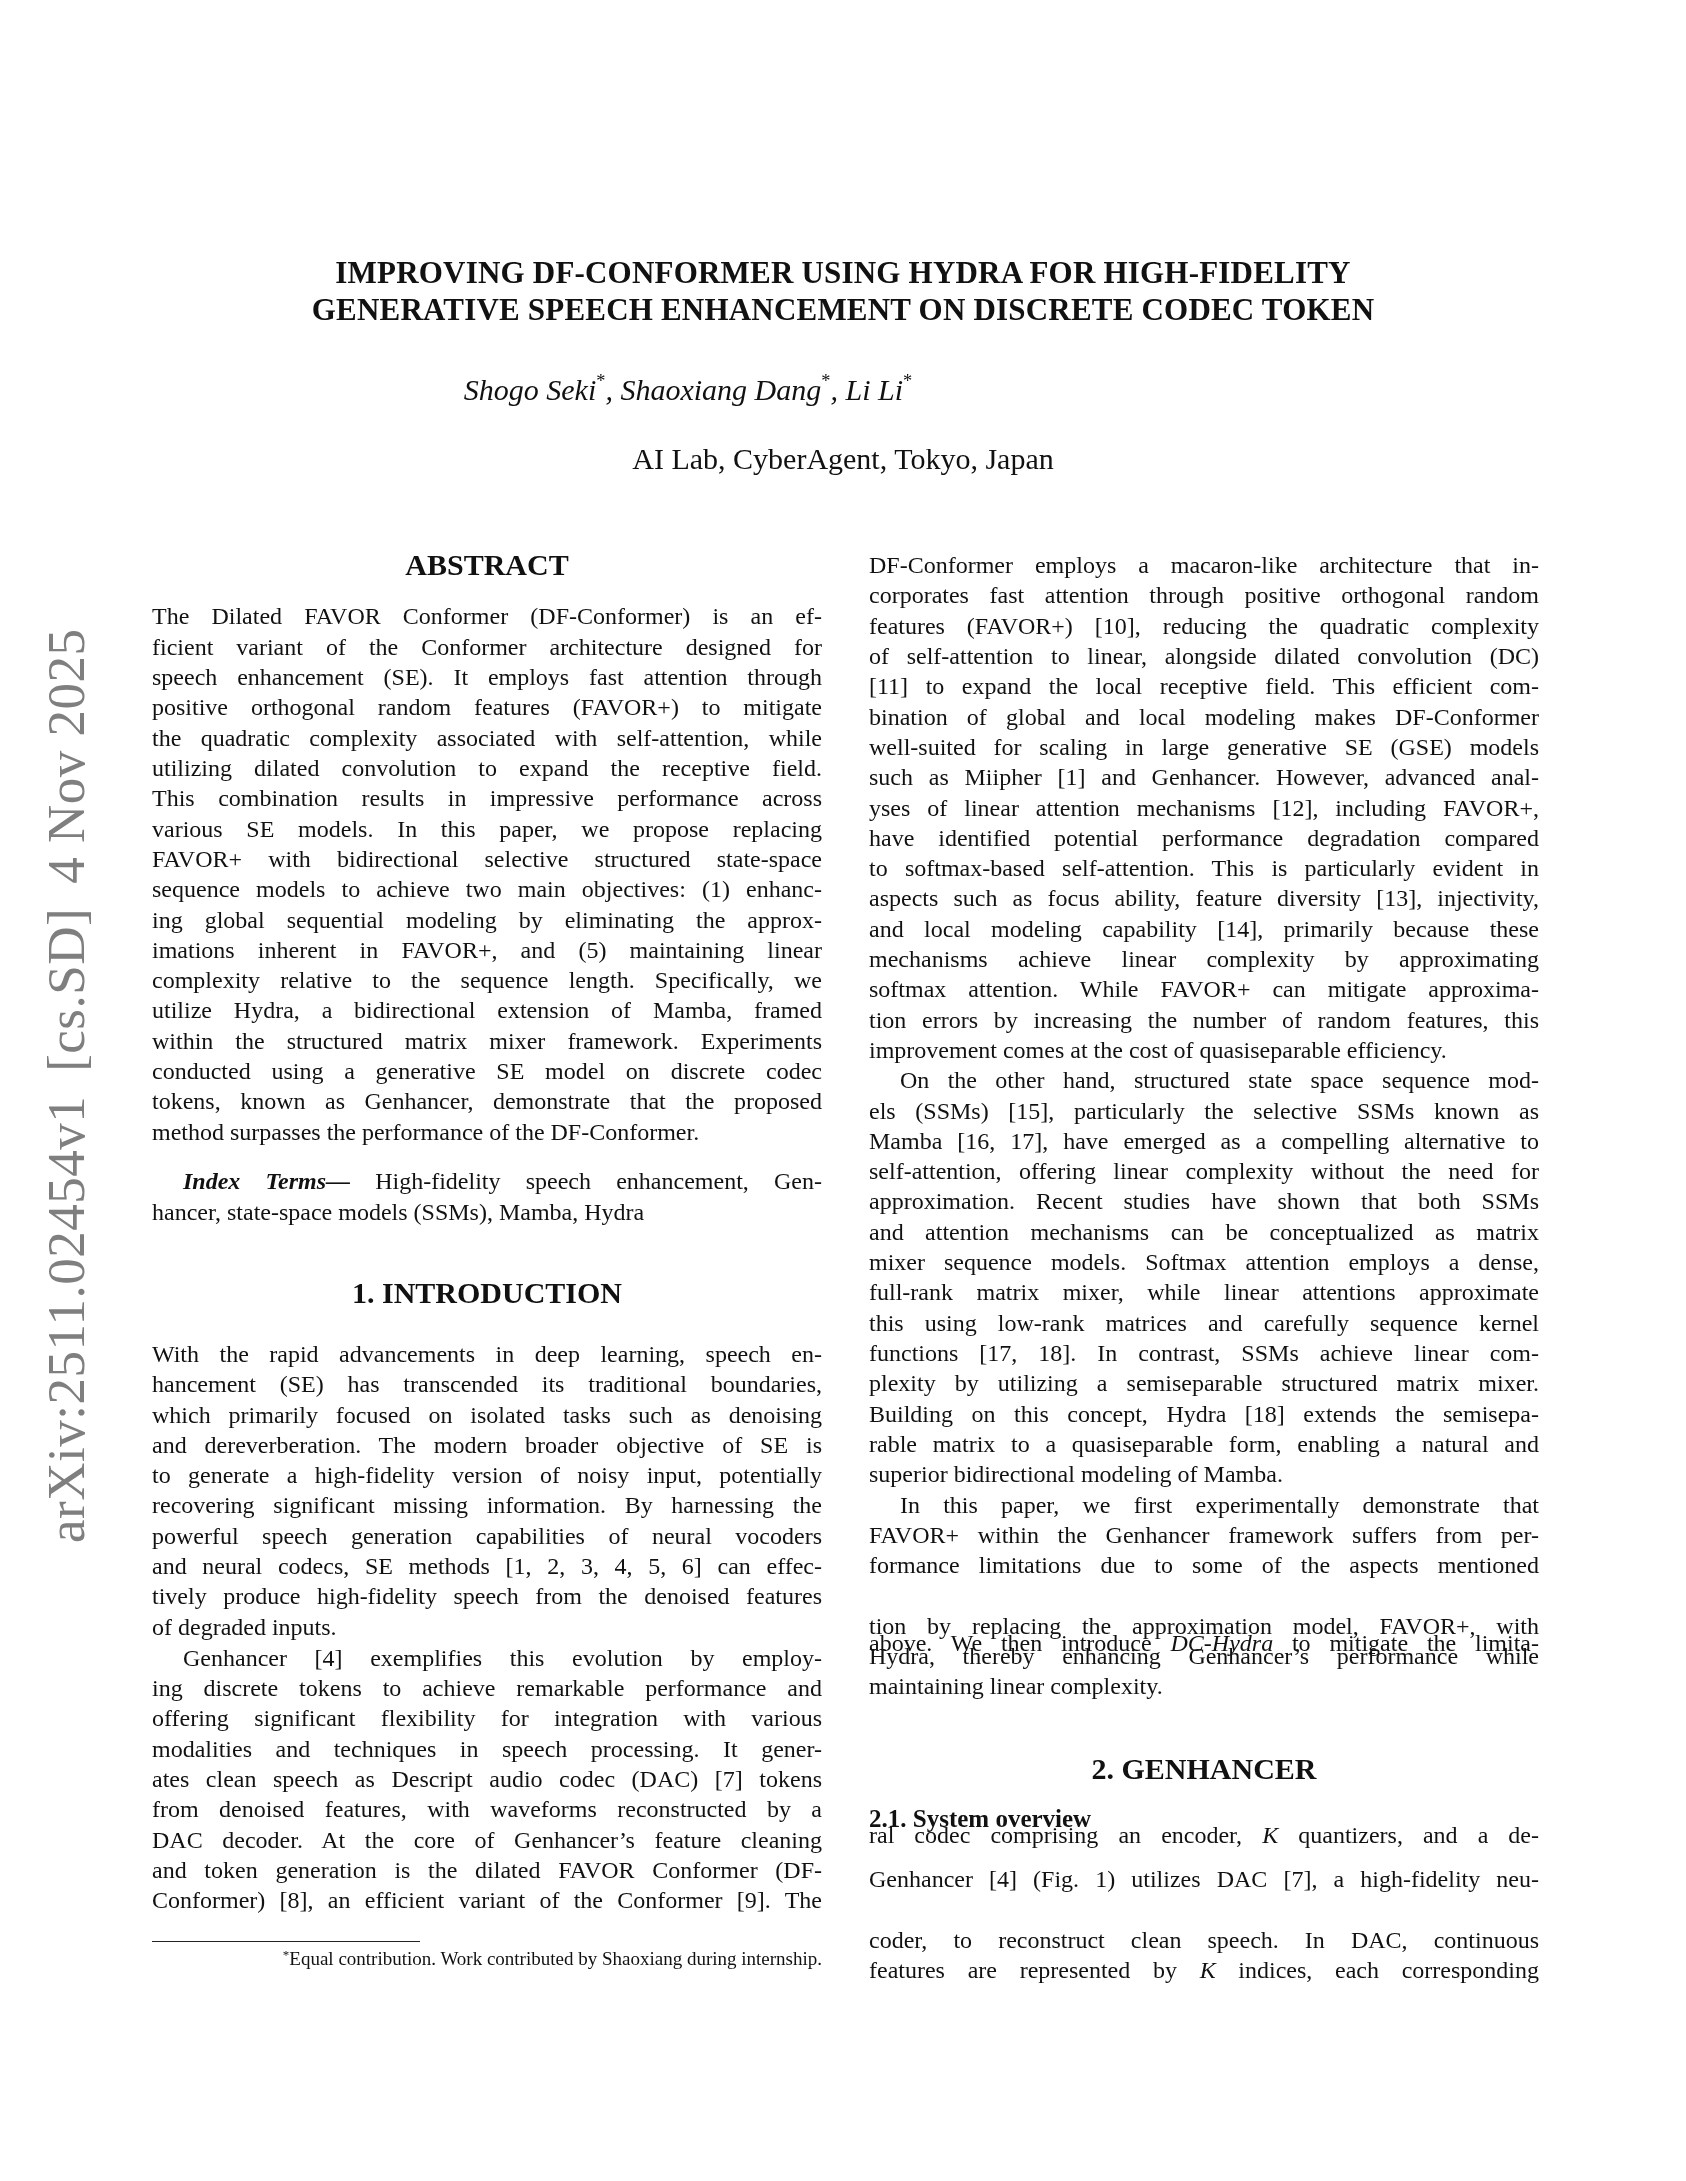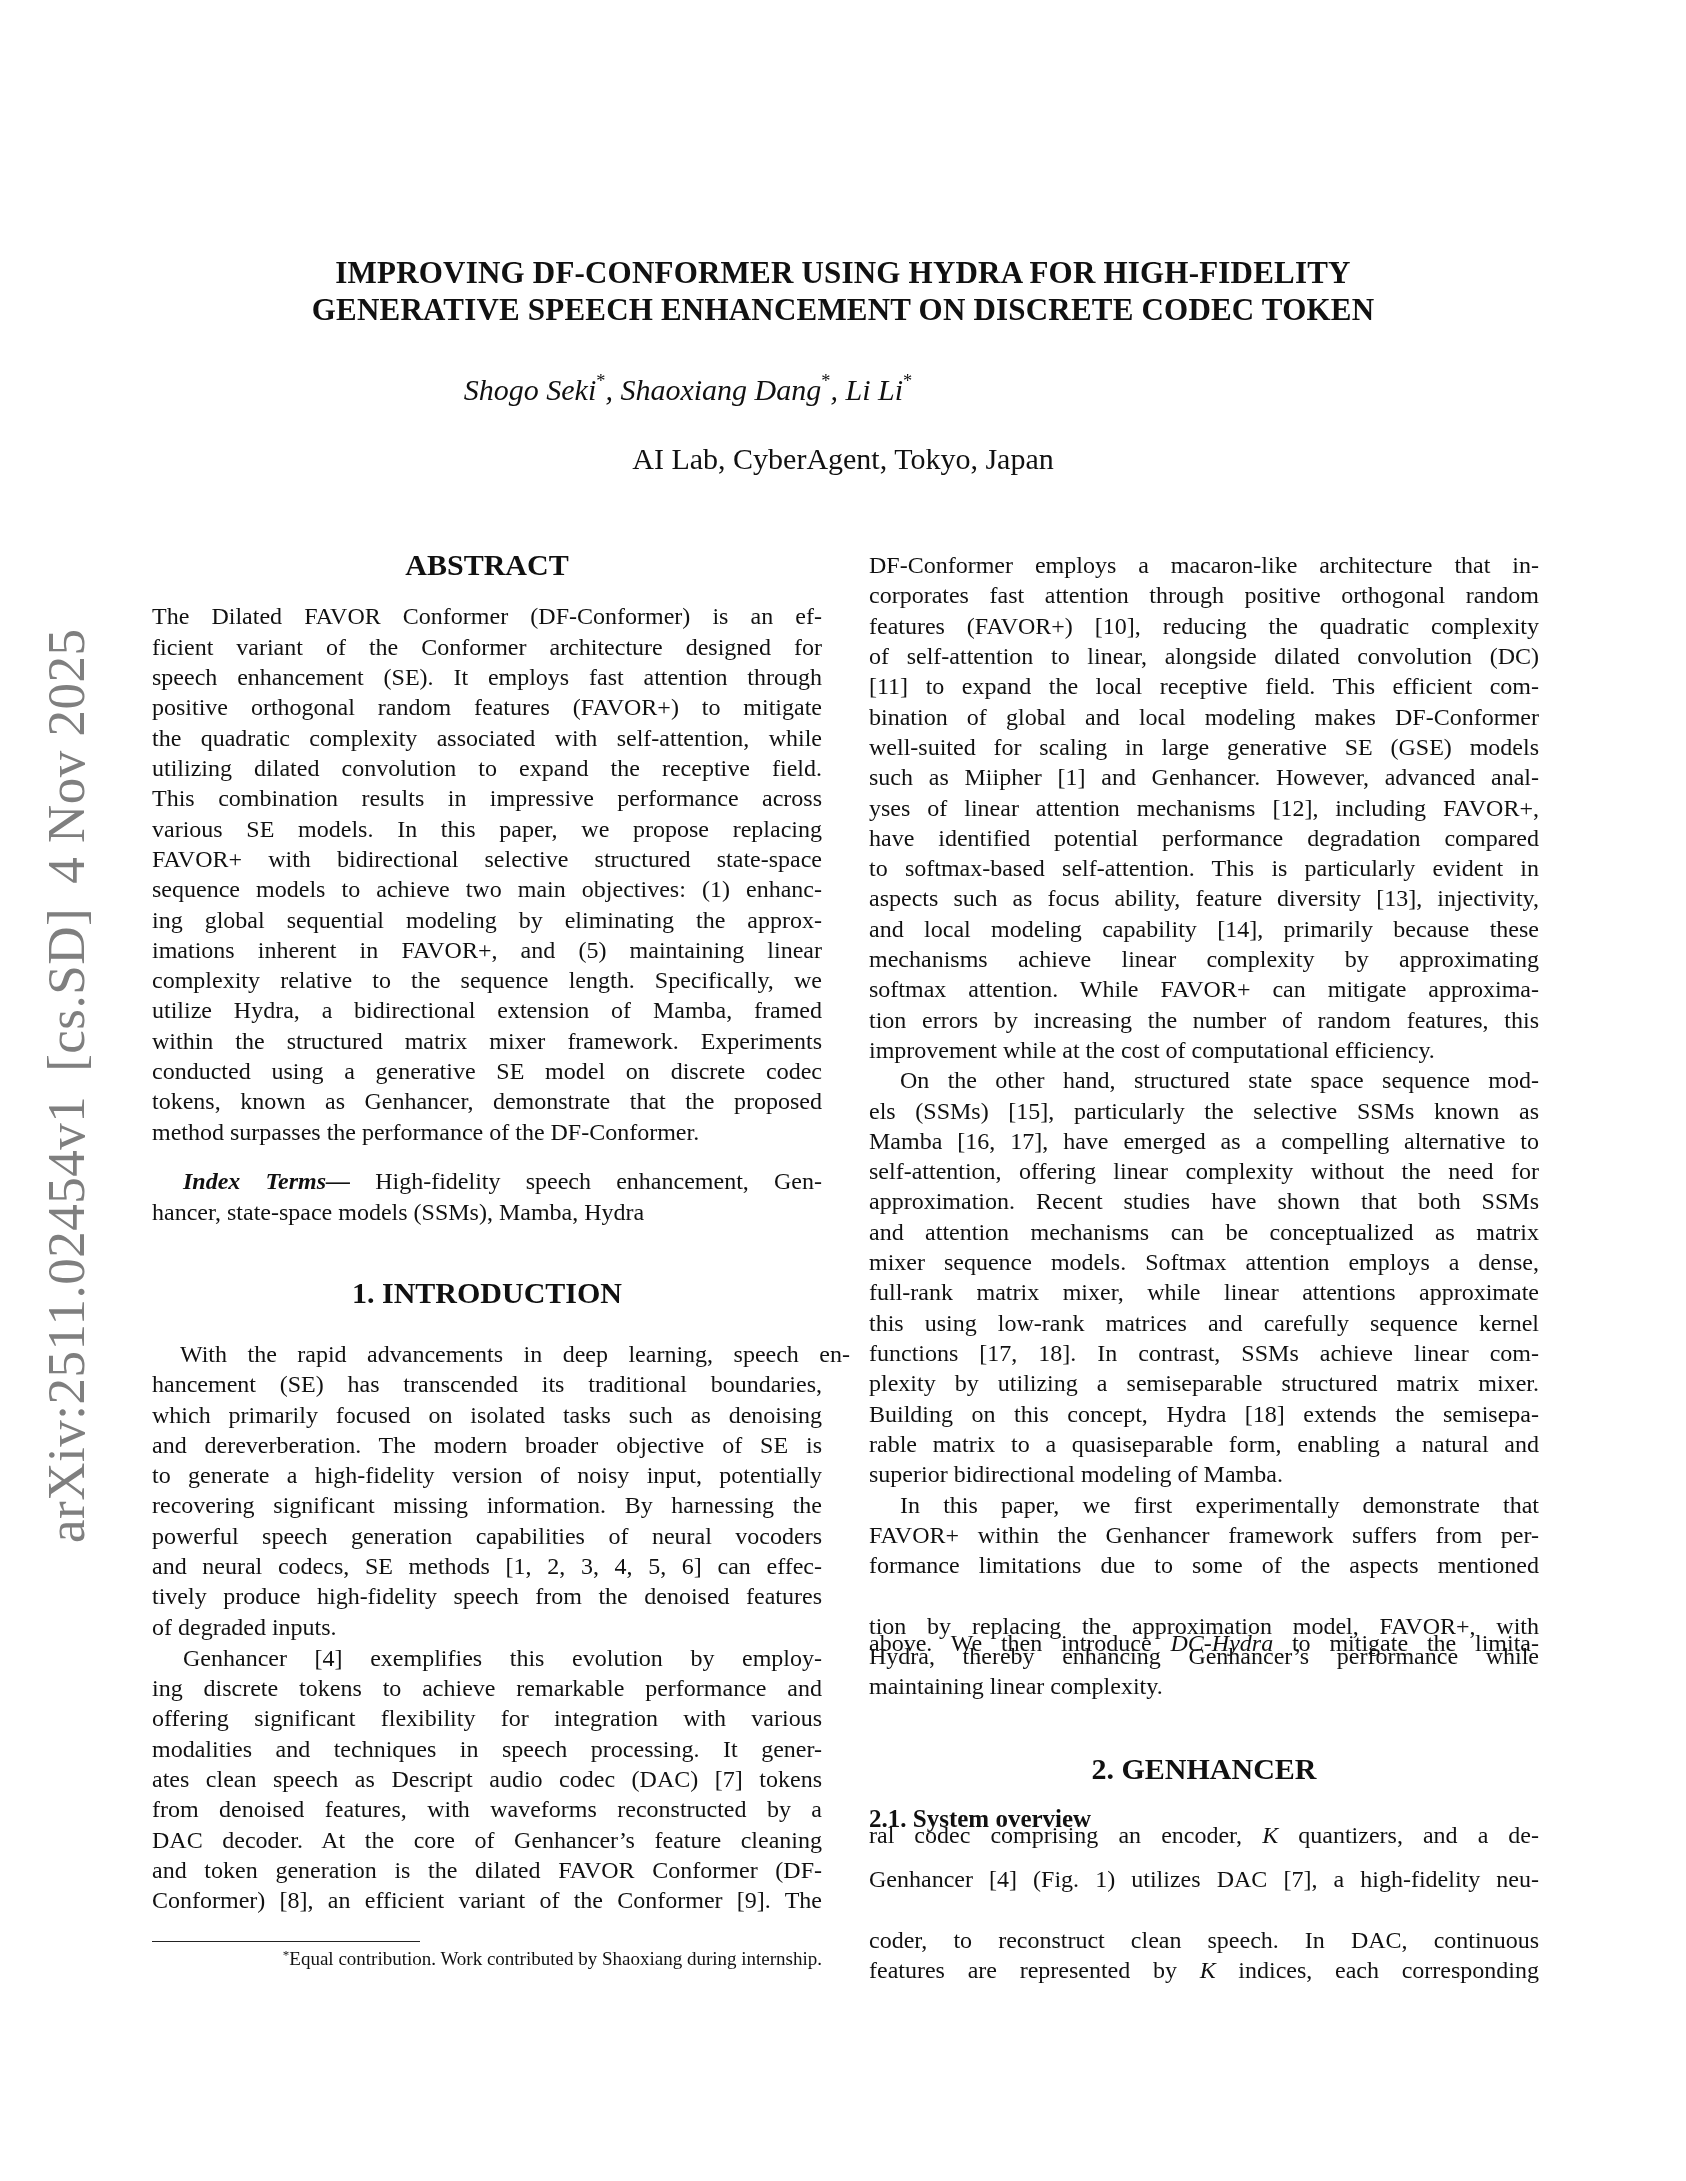--- a/index.html
+++ b/index.html
@@ -84,21 +84,21 @@
     </div>
 
     <div>
       <div class="line indent" style="top:1166px;"><em class="term">Index Terms—</em> <span>High-fidelity speech enhancement, Gen-</span></div>
       <div class="line last" style="top:1197px;">hancer, state-space models (SSMs), Mamba, Hydra</div>
     </div>
 
     <div class="heading" style="top:1278px;">1.  INTRODUCTION</div>
 
     <div>
-      <div class="line" style="top:1339px;margin-left:28px;">With the rapid advancements in deep learning, speech en-</div>
+      <div class="line" style="top:1339px;">With the rapid advancements in deep learning, speech en-</div>
       <div class="line" style="top:1369px;">hancement (SE) has transcended its traditional boundaries,</div>
       <div class="line" style="top:1400px;">which primarily focused on isolated tasks such as denoising</div>
       <div class="line" style="top:1430px;">and dereverberation.  The modern broader objective of SE is</div>
       <div class="line" style="top:1460px;">to generate a high-fidelity version of noisy input, potentially</div>
       <div class="line" style="top:1490px;">recovering significant missing information. By harnessing the</div>
       <div class="line" style="top:1521px;">powerful speech generation capabilities of neural vocoders</div>
       <div class="line" style="top:1551px;">and neural codecs, SE methods [1, 2, 3, 4, 5, 6] can effec-</div>
       <div class="line" style="top:1581px;">tively produce high-fidelity speech from the denoised features</div>
       <div class="line last" style="top:1612px;">of degraded inputs.</div>
     </div>
@@ -130,21 +130,21 @@
       <div class="line" style="top:732px;">well-suited for scaling in large generative SE (GSE) models</div>
       <div class="line" style="top:762px;">such as Miipher [1] and Genhancer. However, advanced anal-</div>
       <div class="line" style="top:793px;">yses of linear attention mechanisms [12], including FAVOR+,</div>
       <div class="line" style="top:823px;">have identified potential performance degradation compared</div>
       <div class="line" style="top:853px;">to softmax-based self-attention. This is particularly evident in</div>
       <div class="line" style="top:883px;">aspects such as focus ability, feature diversity [13], injectivity,</div>
       <div class="line" style="top:914px;">and local modeling capability [14], primarily because these</div>
       <div class="line" style="top:944px;">mechanisms achieve linear complexity by approximating</div>
       <div class="line" style="top:974px;">softmax attention.  While FAVOR+ can mitigate approxima-</div>
       <div class="line" style="top:1005px;">tion errors by increasing the number of random features, this</div>
-      <div class="line last" style="top:1035px;">improvement while at the cost of computational efficiency.</div>
+      <div class="line last" style="top:1035px;">improvement comes at the cost of quasiseparable efficiency.</div>
     </div>
 
     <div>
       <div class="line indent" style="top:1065px;">On the other hand, structured state space sequence mod-</div>
       <div class="line" style="top:1096px;">els (SSMs) [15], particularly the selective SSMs known as</div>
       <div class="line" style="top:1126px;">Mamba [16, 17], have emerged as a compelling alternative to</div>
       <div class="line" style="top:1156px;">self-attention, offering linear complexity without the need for</div>
       <div class="line" style="top:1186px;">approximation.  Recent studies have shown that both SSMs</div>
       <div class="line" style="top:1217px;">and attention mechanisms can be conceptualized as matrix</div>
       <div class="line" style="top:1247px;">mixer sequence models. Softmax attention employs a dense,</div>

